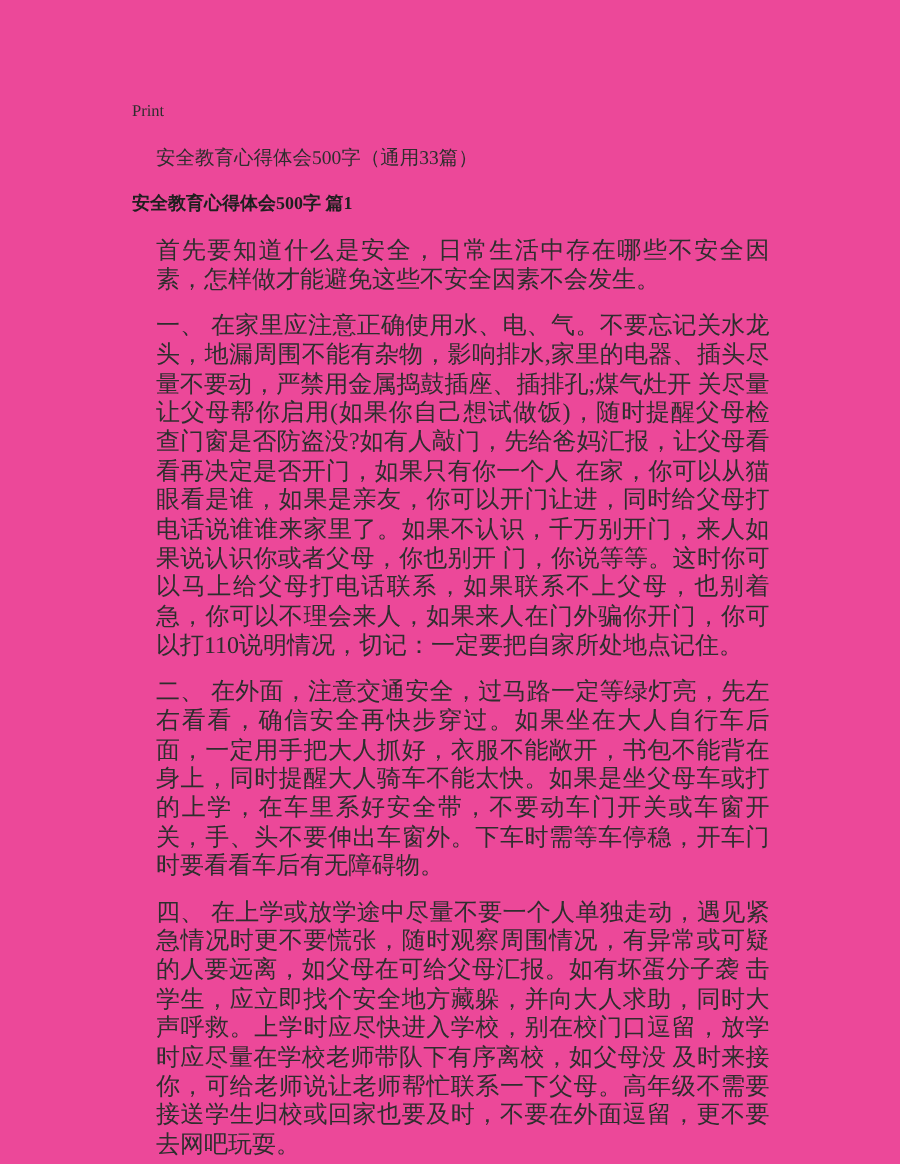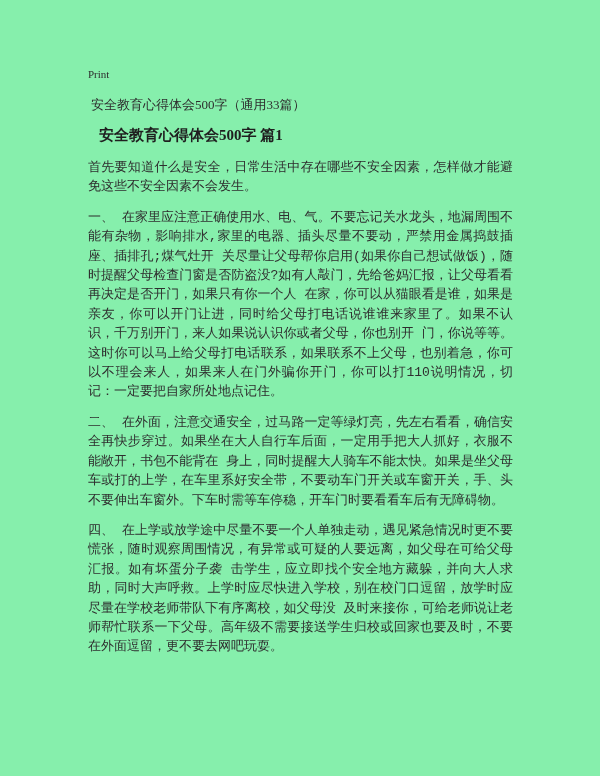--- a/index.html
+++ b/index.html
@@ -12,21 +12,21 @@
     height: 776px;
     overflow: hidden;
     font-family: "Liberation Serif", "DejaVu Serif", serif;
     color: #2e2e2e;
   }
   .page {
     box-sizing: border-box;
     width: 600px;
     height: 776px;
     padding: 64px 87px 0 88px;
-    background: #86efac;
+    background: #ec4899;
   }
   .print-link {
     font-size: 11px;
     line-height: 14px;
     color: #2e2e2e;
     margin: 0 0 14px 0;
     cursor: pointer;
     display: inline-block;
   }
   .doc-title {
@@ -34,38 +34,37 @@
     font-weight: bold;
     text-align: center;
     color: #232323;
     margin: 8px 0 15px 0;
     line-height: 24px;
     letter-spacing: 0.5px;
   }
   .doc-subtitle {
     font-size: 13px;
     font-weight: normal;
-    margin: 0 0 12px 3px;
+    margin: 0 0 12px 16px;
     line-height: 19px;
   }
   .section-heading {
-    font-size: 15px;
+    font-size: 12px;
     font-weight: bold;
     color: #1f1f1f;
-    margin: 0 0 13px 11px;
+    margin: 0 0 13px 0;
     line-height: 19px;
   }
   .para {
-    font-size: 13px;
+    font-size: 16px;
     line-height: 19.4px;
-    margin: 0 0 11px 0;
+    margin: 0 0 11px 16px;
     text-align: justify;
     text-justify: inter-ideograph;
     word-break: break-all;
-    font-family: Liberation Mono, monospace;
   }
   .para:last-of-type {
     margin-bottom: 14px;
   }
 </style>
 </head>
 <body>
 
 <div class="page">
 

